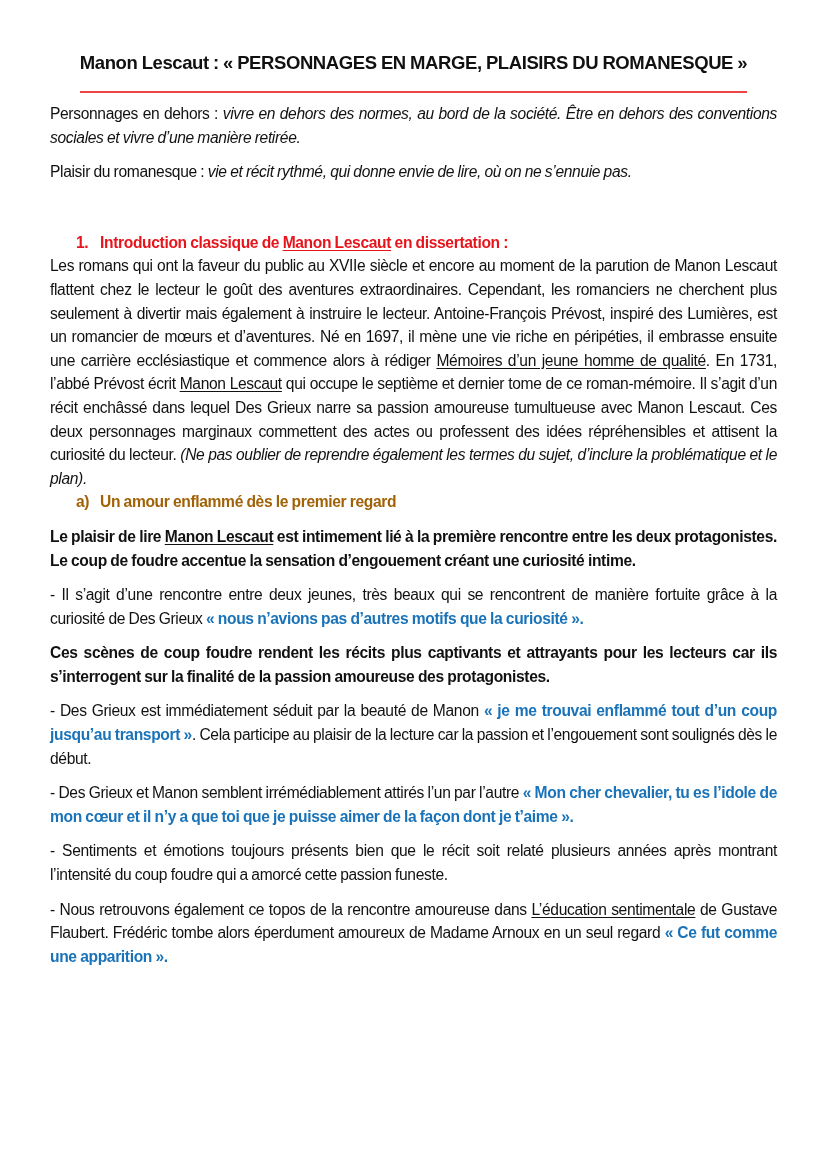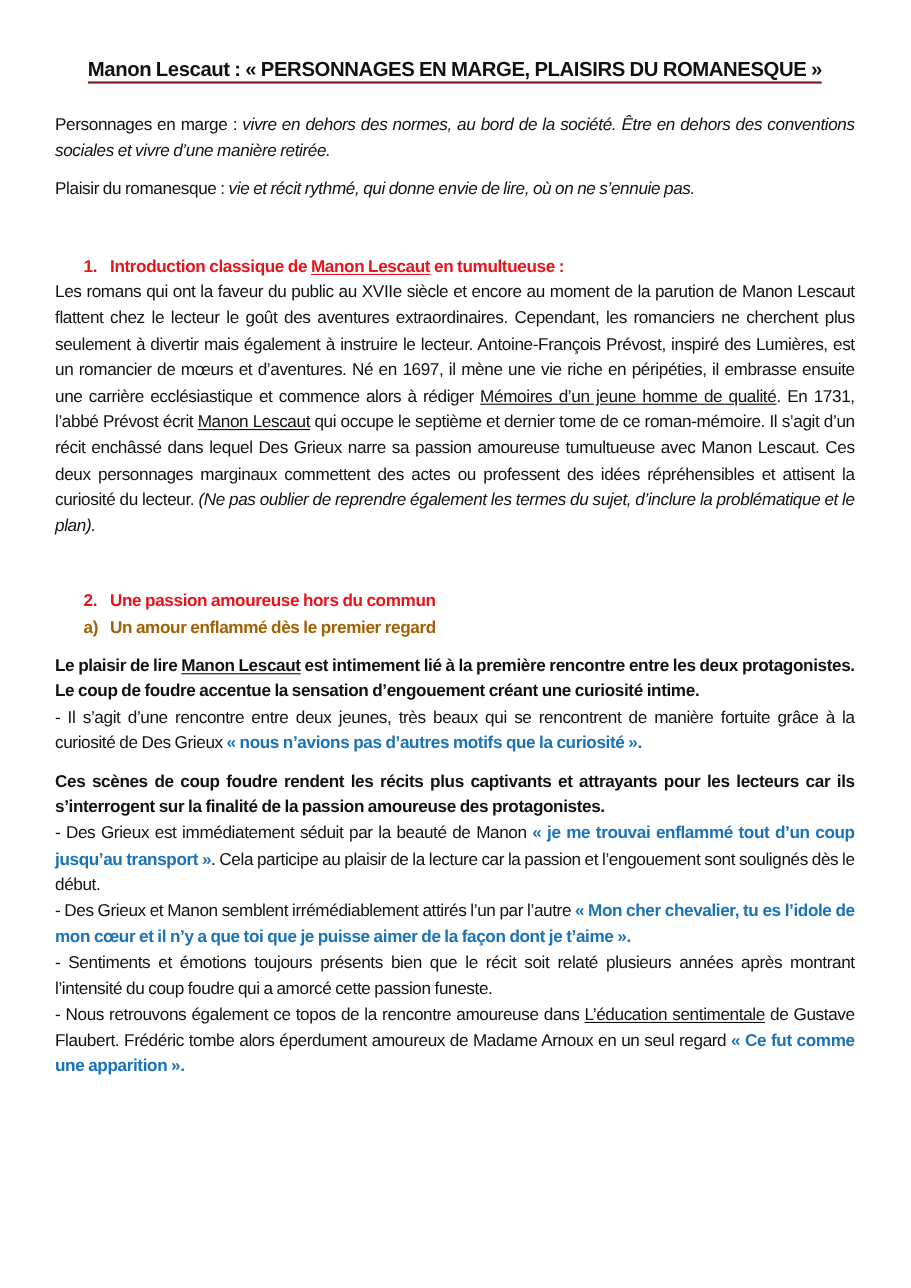--- a/index.html
+++ b/index.html
@@ -23,60 +23,59 @@
     }
     .title {
       text-align: center;
       font-weight: bold;
       font-size: 18.5px;
       line-height: 26px;
       letter-spacing: -0.4px;
       margin: 0 0 0 0;
     }
     .title span {
-      border-bottom: 2px solid #7f1d1d;
-      padding-bottom: 1px;
+      border-bottom: 2px solid #ef4444;
+      padding-bottom: 18px;
     }
     p { margin: 0; }
     .def1 { margin-top: 26px; text-align: justify; }
     .def2 { margin-top: 11px; }
     .heading {
       font-weight: bold;
       color: #e8141c;
       padding-left: 26px;
     }
     .heading .num { display: inline-block; width: 24px; }
     .h1 { margin-top: 47px; }
     .intro { text-align: justify; }
     .h2 { margin-top: 45px; }
     .h2a { color: #a16207; margin-top: 0; }
     .bold-para { font-weight: bold; text-align: justify; margin-top: 11px; }
-    .para { text-align: justify; }
+    .para { text-align: justify; margin-top: 11px; }
     .quote { color: #1a73b8; font-weight: bold; }
     u, .u { text-decoration: underline; text-underline-offset: 2px; }
     i { font-style: italic; }
   </style>
 </head>
 <body>
 
 <div class="page">
 
   <div class="title">
     <span>Manon Lescaut : « PERSONNAGES EN MARGE, PLAISIRS DU ROMANESQUE »</span>
   </div>
 
-  <p class="def1"><span>Personnages en marge : </span><i>vivre en dehors des normes, au bord de la société. Être en dehors des conventions sociales et vivre d’une manière retirée.</i></p>
+  <p class="def1"><span>Personnages en dehors : </span><i>vivre en dehors des normes, au bord de la société. Être en dehors des conventions sociales et vivre d’une manière retirée.</i></p>
 
   <p class="def2"><span>Plaisir du romanesque : </span><i>vie et récit rythmé, qui donne envie de lire, où on ne s’ennuie pas.</i></p>
 
-  <div class="heading h1"><span class="num">1.</span><span>Introduction classique de </span><span class="u">Manon Lescaut</span><span> en tumultueuse :</span></div>
+  <div class="heading h1"><span class="num">1.</span><span>Introduction classique de </span><span class="u">Manon Lescaut</span><span> en dissertation :</span></div>
 
   <p class="intro"><span>Les romans qui ont la faveur du public au XVIIe siècle et encore au moment de la parution de Manon Lescaut flattent chez le lecteur le goût des aventures extraordinaires. Cependant, les romanciers ne cherchent plus seulement à divertir mais également à instruire le lecteur. Antoine-François Prévost, inspiré des Lumières, est un romancier de mœurs et d’aventures. Né en 1697, il mène une vie riche en péripéties, il embrasse ensuite une carrière ecclésiastique et commence alors à rédiger </span><u>Mémoires d’un jeune homme de qualité</u><span>. En 1731, l’abbé Prévost écrit </span><u>Manon Lescaut</u><span> qui occupe le septième et dernier tome de ce roman-mémoire. Il s’agit d’un récit enchâssé dans lequel Des Grieux narre sa passion amoureuse tumultueuse avec Manon Lescaut. Ces deux personnages marginaux commettent des actes ou professent des idées répréhensibles et attisent la curiosité du lecteur. </span><i>(Ne pas oublier de reprendre également les termes du sujet, d’inclure la problématique et le plan).</i></p>
 
-  <div class="heading h2"><span class="num">2.</span><span>Une passion amoureuse hors du commun</span></div>
 
   <div class="heading h2a"><span class="num">a)</span><span>Un amour enflammé dès le premier regard</span></div>
 
   <p class="bold-para"><span>Le plaisir de lire </span><u>Manon Lescaut</u><span> est intimement lié à la première rencontre entre les deux protagonistes. Le coup de foudre accentue la sensation d’engouement créant une curiosité intime.</span></p>
 
   <p class="para"><span>- Il s’agit d’une rencontre entre deux jeunes, très beaux qui se rencontrent de manière fortuite grâce à la curiosité de Des Grieux </span><span class="quote">« nous n’avions pas d’autres motifs que la curiosité ».</span></p>
 
   <p class="bold-para">Ces scènes de coup foudre rendent les récits plus captivants et attrayants pour les lecteurs car ils s’interrogent sur la finalité de la passion amoureuse des protagonistes.</p>
 
   <p class="para"><span>- Des Grieux est immédiatement séduit par la beauté de Manon </span><span class="quote">« je me trouvai enflammé tout d’un coup jusqu’au transport »</span><span>. Cela participe au plaisir de la lecture car la passion et l’engouement sont soulignés dès le début.</span></p>

